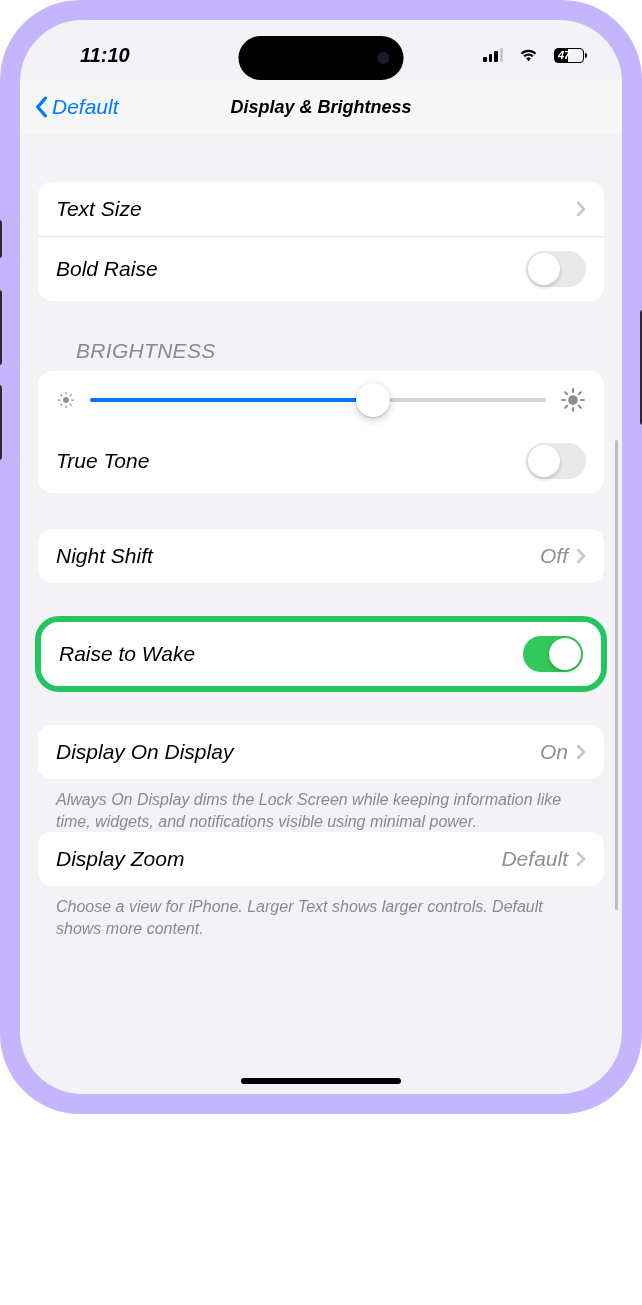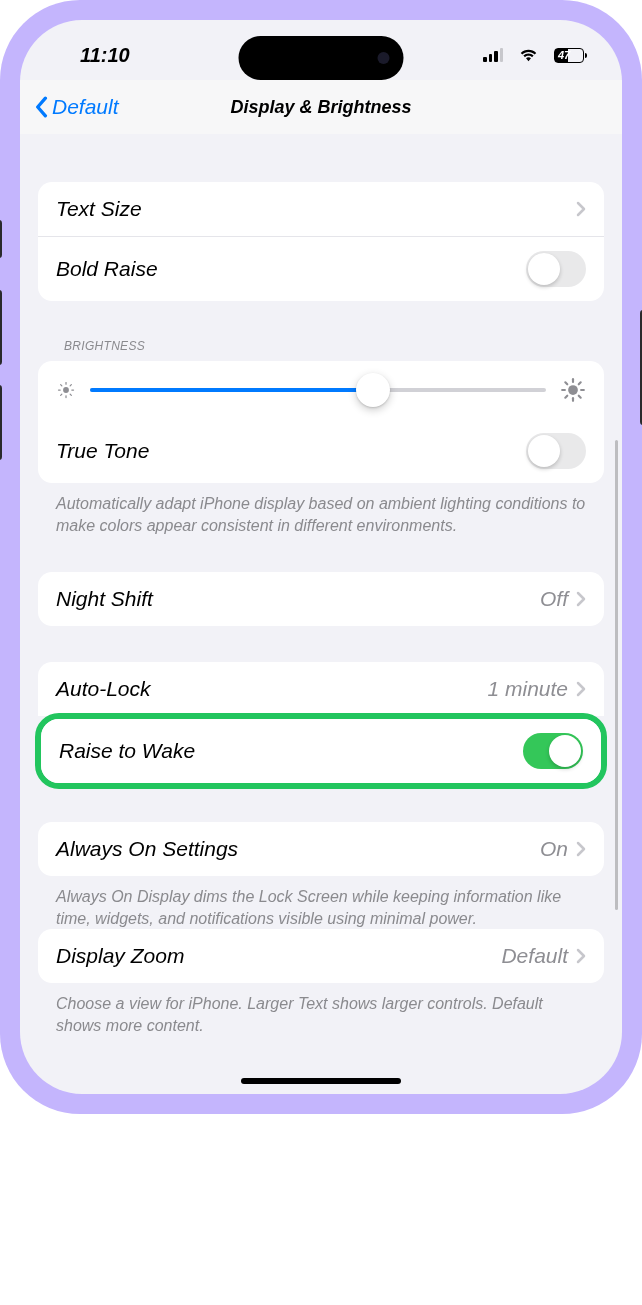--- a/index.html
+++ b/index.html
@@ -112,22 +112,22 @@
   }
   .switch .knob {
     width: 32px; height: 32px; border-radius: 50%; background: #fff;
     position: absolute; top: 2px; left: 2px;
     box-shadow: 0 2px 4px rgba(0,0,0,0.2);
   }
   .switch.on { background: #34c759; }
   .switch.on .knob { left: auto; right: 2px; }
 
   .section-header {
-    font-size: 12px; color: #8a8a8e; text-transform: uppercase;
-    padding: 8px 44px; margin-top: 30px; letter-spacing: 0.3px;
+    font-size: 21px; color: #8a8a8e; text-transform: uppercase;
+    padding: 8px 56px; margin-top: 30px; letter-spacing: 0.3px;
   }
   .footer-text {
     font-size: 16px; color: #8a8a8e; padding: 10px 36px 0 36px; line-height: 1.35;
   }
 
   .slider-row {
     display: flex; align-items: center; gap: 14px;
     padding: 16px 18px;
   }
   .sun-icon { color: #8e8e93; flex-shrink:0; }
@@ -263,60 +263,48 @@
             </g>
           </svg>
         </div>
         <div class="row">
           <span class="row-label">True Tone</span>
           <div class="switch">
               <div class="knob"></div>
             </div>
         </div>
       </div>
-      <div class="footer-text">Automatically adapt iPhone display based on ambient lighting conditions to make colors appear consistent in different environments.</div>
 
       <div class="gap"></div>
       <div class="group">
         <div class="row">
           <span class="row-label">Night Shift</span>
           <div class="right-side">
             <span class="row-value">Off</span>
             <svg class="chevron" viewBox="0 0 10 16">
                 <polyline points="2,2 8,8 2,14" fill="none" stroke="#c7c7cc" stroke-width="2.5" stroke-linecap="round" stroke-linejoin="round"></polyline>
               </svg>
           </div>
         </div>
       </div>
 
       <div class="gap"></div>
-      <div class="group" style="border-radius:14px 14px 0 0; margin-bottom:0;">
-        <div class="row">
-          <span class="row-label">Auto-Lock</span>
-          <div class="right-side">
-            <span class="row-value">1 minute</span>
-            <svg class="chevron" viewBox="0 0 10 16">
-                <polyline points="2,2 8,8 2,14" fill="none" stroke="#c7c7cc" stroke-width="2.5" stroke-linecap="round" stroke-linejoin="round"></polyline>
-              </svg>
-          </div>
-        </div>
-      </div>
       <div class="highlight">
         <div class="row">
           <span class="row-label">Raise to Wake</span>
           <div class="switch on">
               <div class="knob"></div>
             </div>
         </div>
       </div>
 
       <div class="gap"></div>
       <div class="group">
         <div class="row">
-          <span class="row-label">Always On Settings</span>
+          <span class="row-label">Display On Display</span>
           <div class="right-side">
             <span class="row-value">On</span>
             <svg class="chevron" viewBox="0 0 10 16">
                 <polyline points="2,2 8,8 2,14" fill="none" stroke="#c7c7cc" stroke-width="2.5" stroke-linecap="round" stroke-linejoin="round"></polyline>
               </svg>
           </div>
         </div>
       </div>
       <div class="footer-text">Always On Display dims the Lock Screen while keeping information like time, widgets, and notifications visible using minimal power.</div>
 

